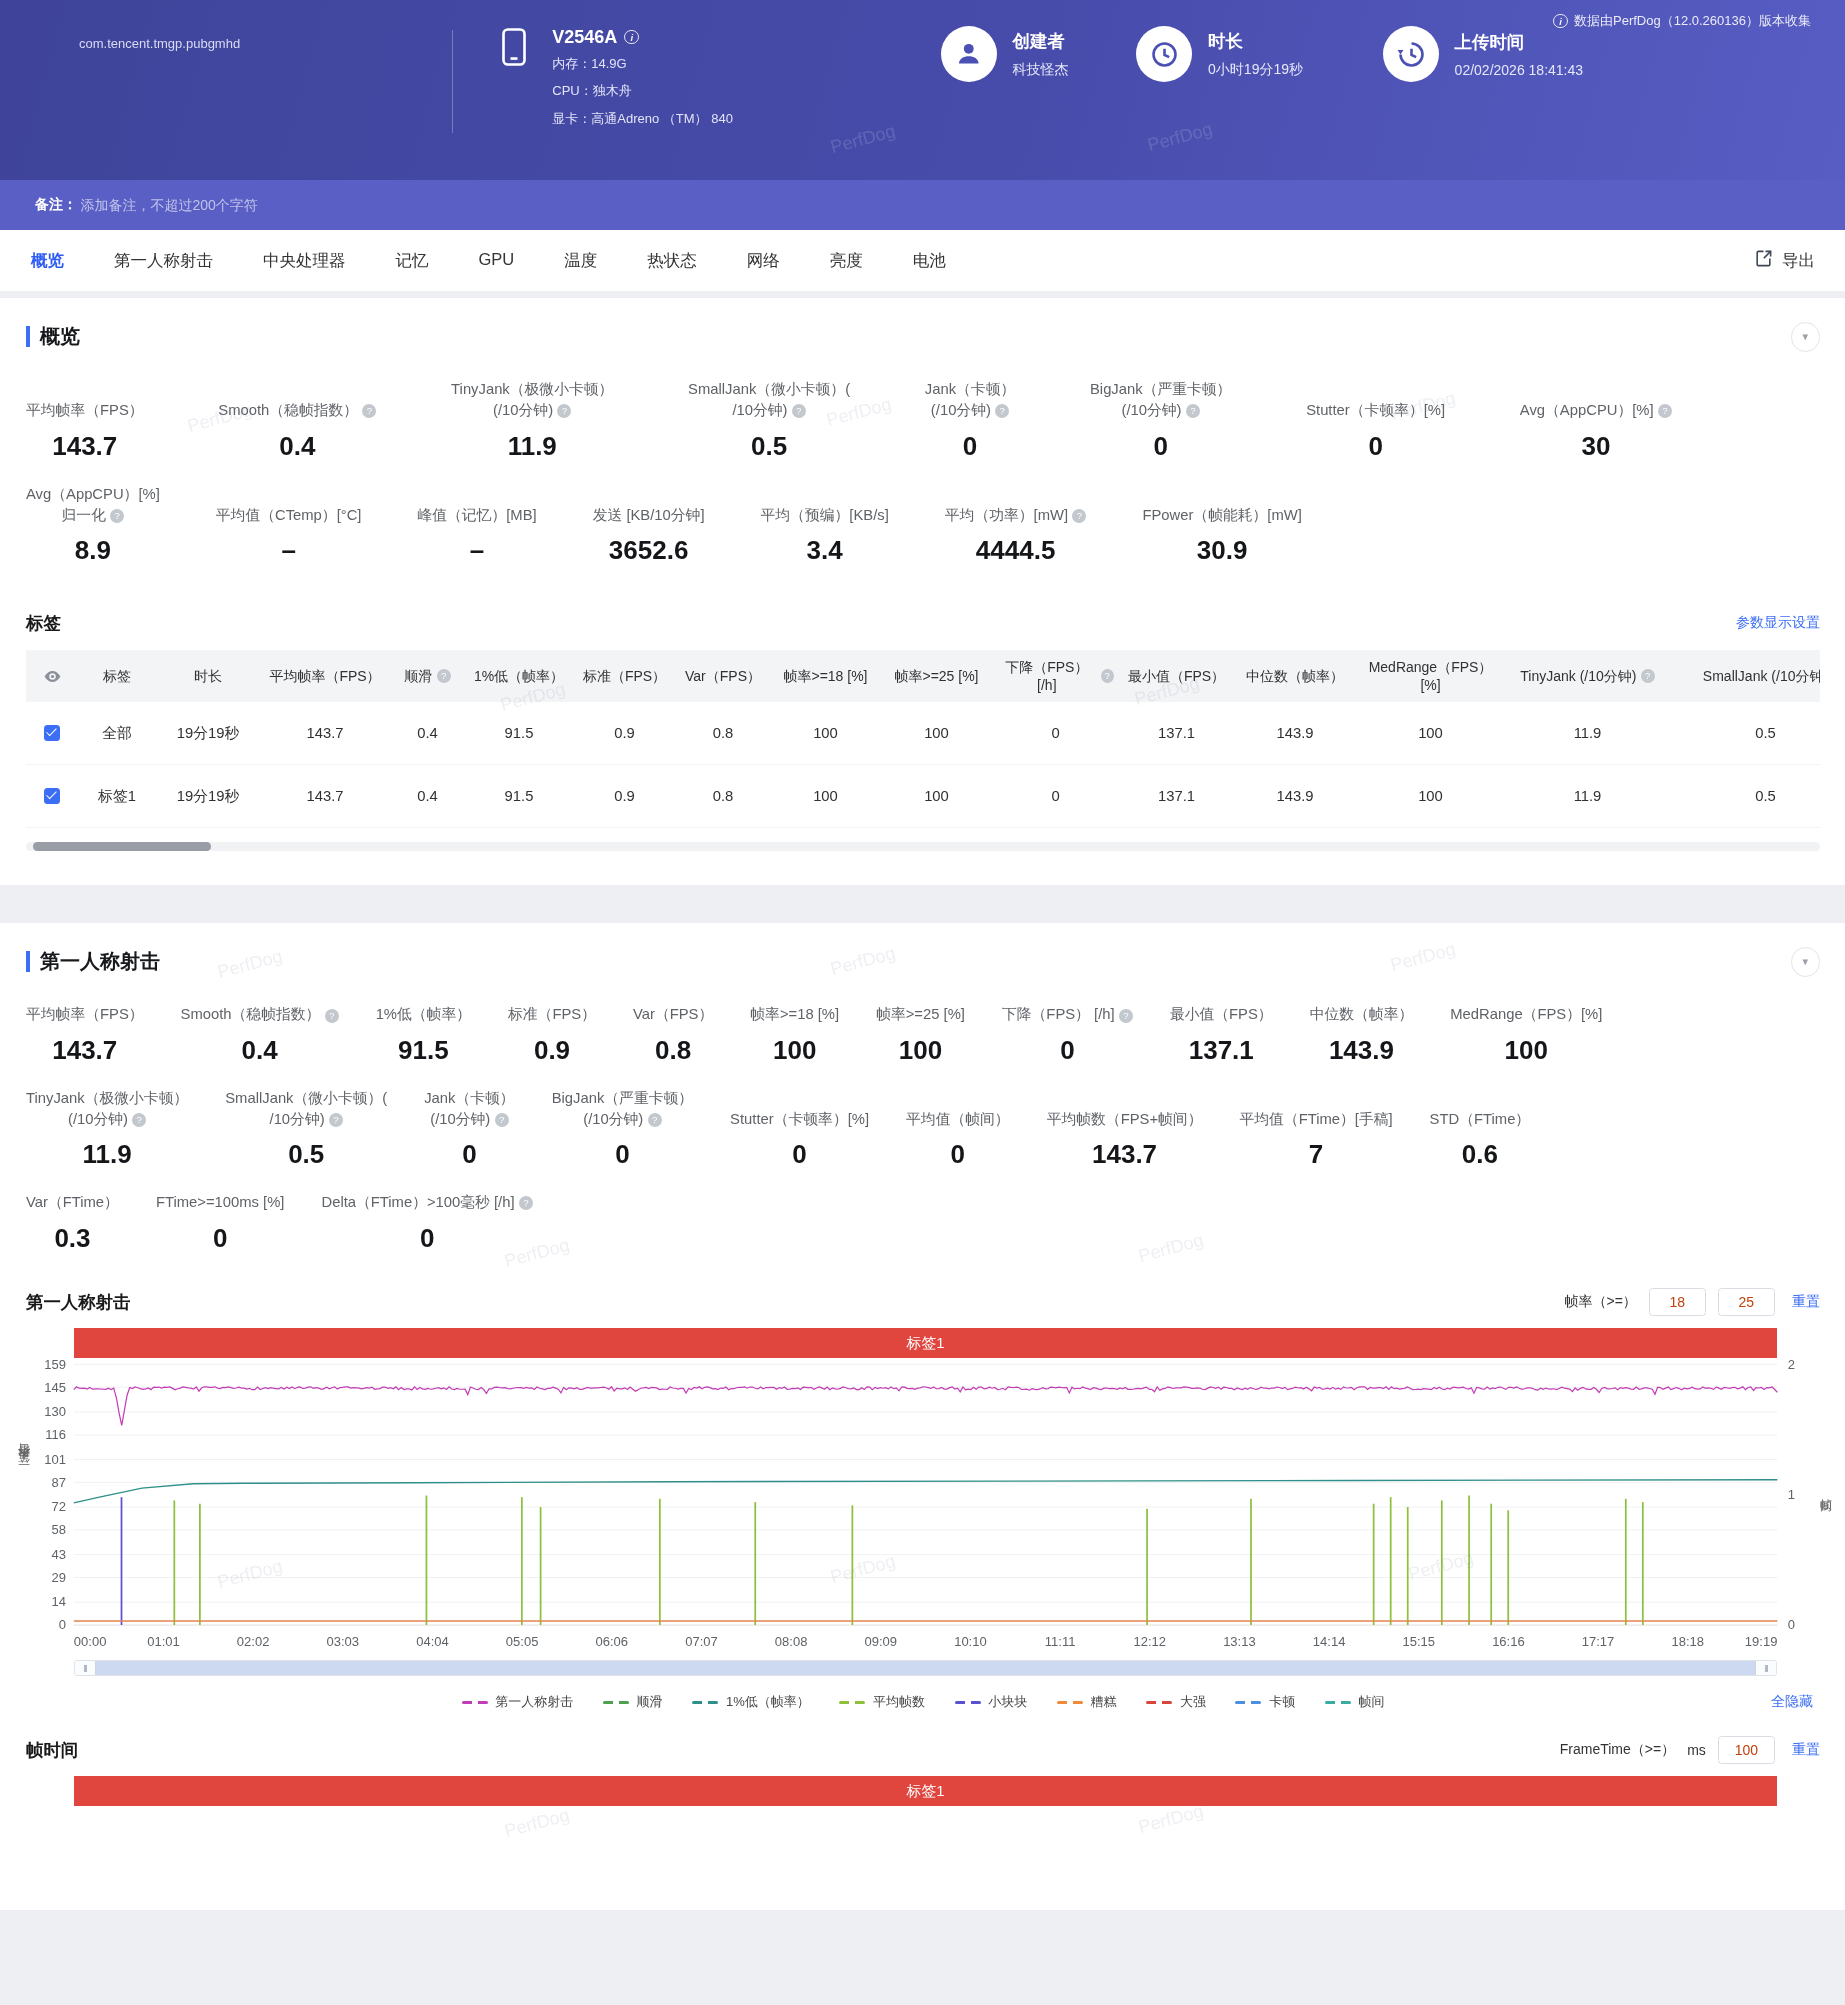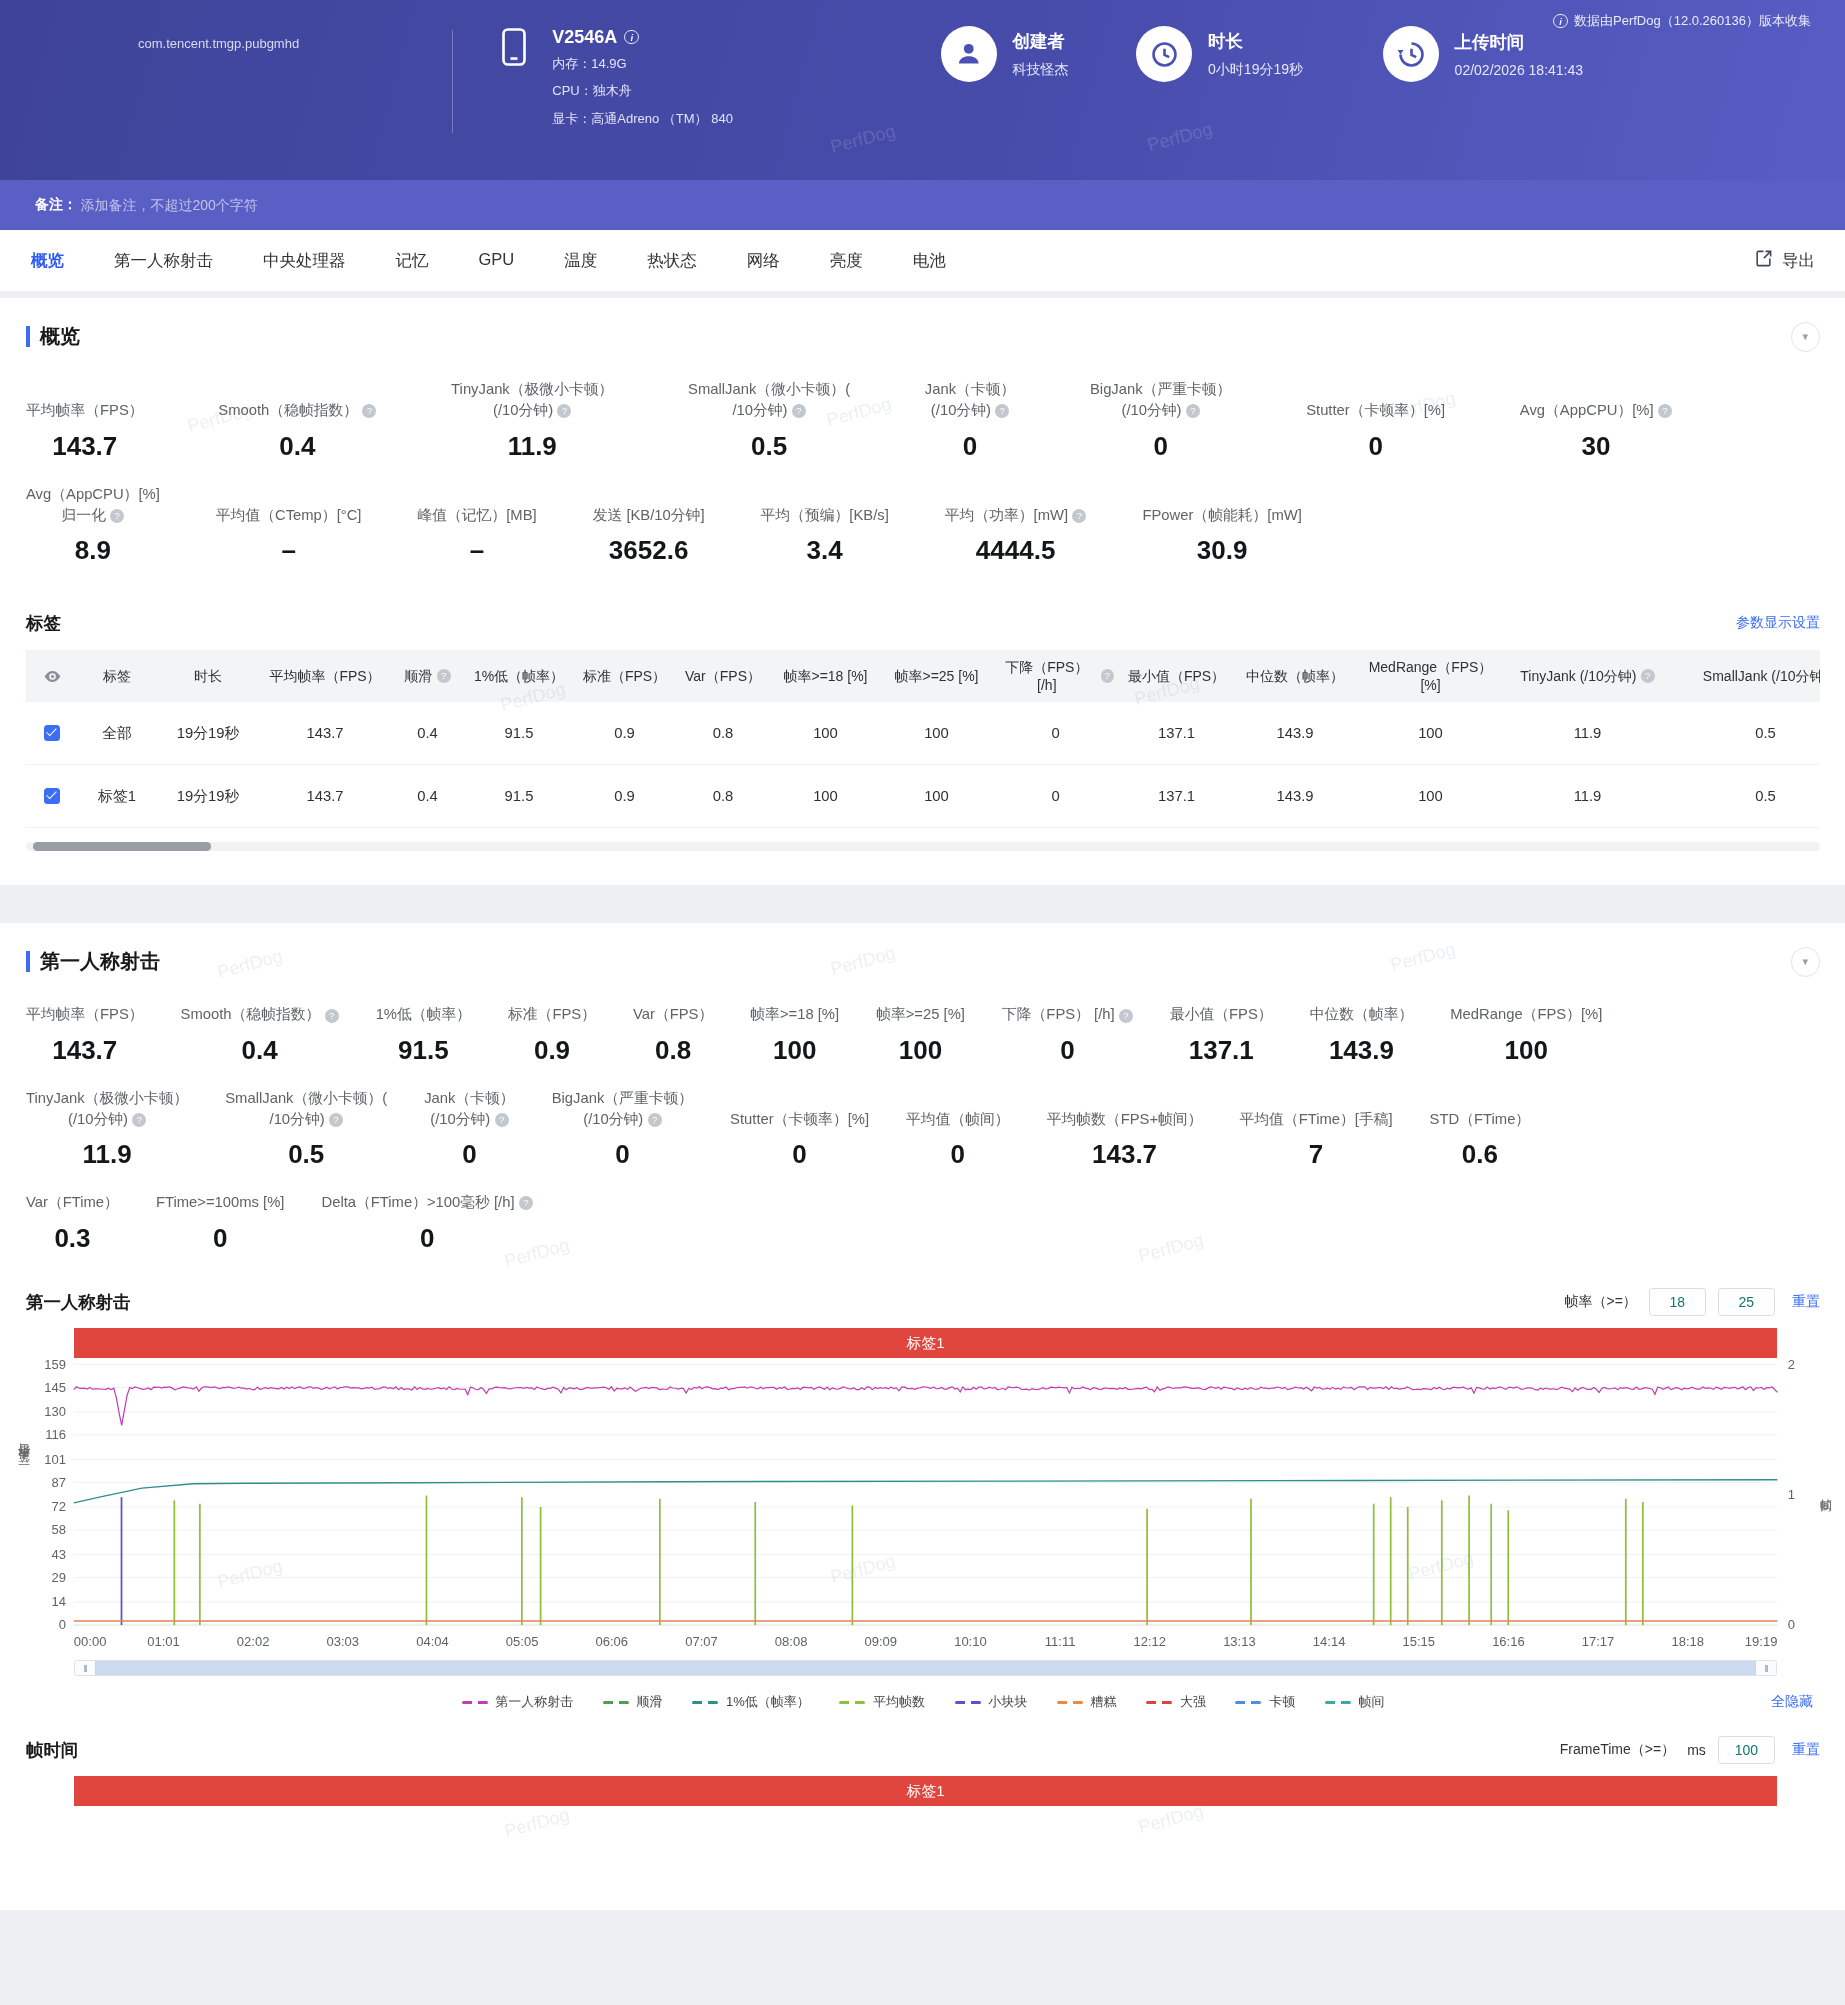--- a/index.html
+++ b/index.html
@@ -24,21 +24,21 @@
     width:76px; height:76px; border-radius:14px; flex:none;
     background:
       radial-gradient(circle at 68% 22%, #f6b84b 0%, #e2762c 20%, rgba(0,0,0,0) 42%),
       radial-gradient(circle at 30% 75%, #5d4a2e 0%, rgba(0,0,0,0) 45%),
       linear-gradient(205deg,#55688a 0%,#27344c 45%,#10141f 100%);
     box-shadow:0 0 0 1.7px rgba(255,255,255,.15) inset;
   }
   .app-name { font-size:21px; font-weight:bold; margin-top:1.7px; }
   .app-vers { display:flex; gap:8.7px; margin-top:12px; }
   .app-vers .lines { font-size:13px; color:#d9dbf4; line-height:21px; }
-  .app-pkg { font-size:13px; color:#d9dbf4; margin-top:10.4px; margin-left:103px; }
+  .app-pkg { font-size:13px; color:#d9dbf4; margin-top:10.4px; margin-left:44px; }
   .hdr-divider { width:0.9px; height:103px; background:rgba(255,255,255,.28); margin:3.5px 0 0 0; flex:none;}
   .device-block { display:flex; gap:17.4px; margin-left:40px; width:365px; }
   .device-lines { line-height:22px; }
   .device-model { font-size:18px; font-weight:bold; display:flex; align-items:center; gap:7px; }
   .device-sub { font-size:13px; color:#e2e4f8; margin-top:5.2px; line-height:22px;}
   .meta-block { display:flex; align-items:center; gap:15.6px; }
   .circle-ic { width:56px; height:56px; border-radius:50%; background:#fff; display:flex; align-items:center; justify-content:center; flex:none; }
   .meta-label { font-size:17.4px; font-weight:bold; }
   .meta-value { font-size:14px; color:#e6e8fa; margin-top:8.7px; }
   .info-i {
@@ -89,21 +89,21 @@
   .t-row.body .t-cell { min-height:63px; font-size:14.8px; border-bottom:0.9px solid #f2f3f5; }
   .cb { width:16.5px; height:16.5px; background:#3b6ef5; border-radius:3.5px; position:relative; cursor:pointer; flex:none;}
   .cb::after { content:''; position:absolute; left:5.2px; top:1.7px; width:4.3px; height:8.7px;
                border:solid #fff; border-width:0 1.7px 1.7px 0; transform:rotate(45deg); }
   .hscroll { margin:14px 0 22.6px 0; width:1794px; height:8.7px; background:#f1f2f4; border-radius:4.3px; position:relative; }
   .hscroll .thumb { position:absolute; left:7px; top:0; width:178px; height:8.7px; background:#989da6; border-radius:4.3px; cursor:grab; }
   
   .chart-head { display:flex; align-items:center; margin-top:35px; }
   .chart-title { font-size:17.4px; font-weight:bold; }
   .chart-ctrls { margin-left:auto; display:flex; align-items:center; gap:12px; font-size:14px; color:#333; }
-  .thresh { width:57px; height:28px; border:0.9px solid #d9dce3; border-radius:3.5px; text-align:center; font-size:14px; color:#0f766e; outline:none; }
+  .thresh { width:57px; height:28px; border:0.9px solid #d9dce3; border-radius:3.5px; text-align:center; font-size:14px; color:#c2410c; outline:none; }
   .banner { margin:12px 0 0 48px; width:1703px; height:29.5px; background:#e0453e; color:#fff;
             display:flex; align-items:center; justify-content:center; font-size:14.8px; }
   .chart-wrap { position:relative; margin-top:1.7px; }
   .v-lbl { position:absolute; writing-mode:vertical-rl; font-size:12px; color:#666; letter-spacing:1.7px; }
   .v-lbl.left { left:-10.4px; top:104px; transform:rotate(180deg); }
   .v-lbl.right { right:-14px; top:130px; }
   .chart-scroll { margin:3.5px 0 0 48px; width:1703px; height:15.6px; display:flex; border:0.9px solid #dfe3ea; border-radius:2.6px; overflow:hidden; background:#f5f7fa; }
   .cs-handle { width:21px; background:#fbfcfe; border-right:0.9px solid #cdd4de; color:#8a93a3; font-size:7.8px;
                display:flex; align-items:center; justify-content:center; letter-spacing:-0.9px; cursor:grab; flex:none;}
   .cs-handle.r { border-right:none; border-left:0.9px solid #cdd4de; }

